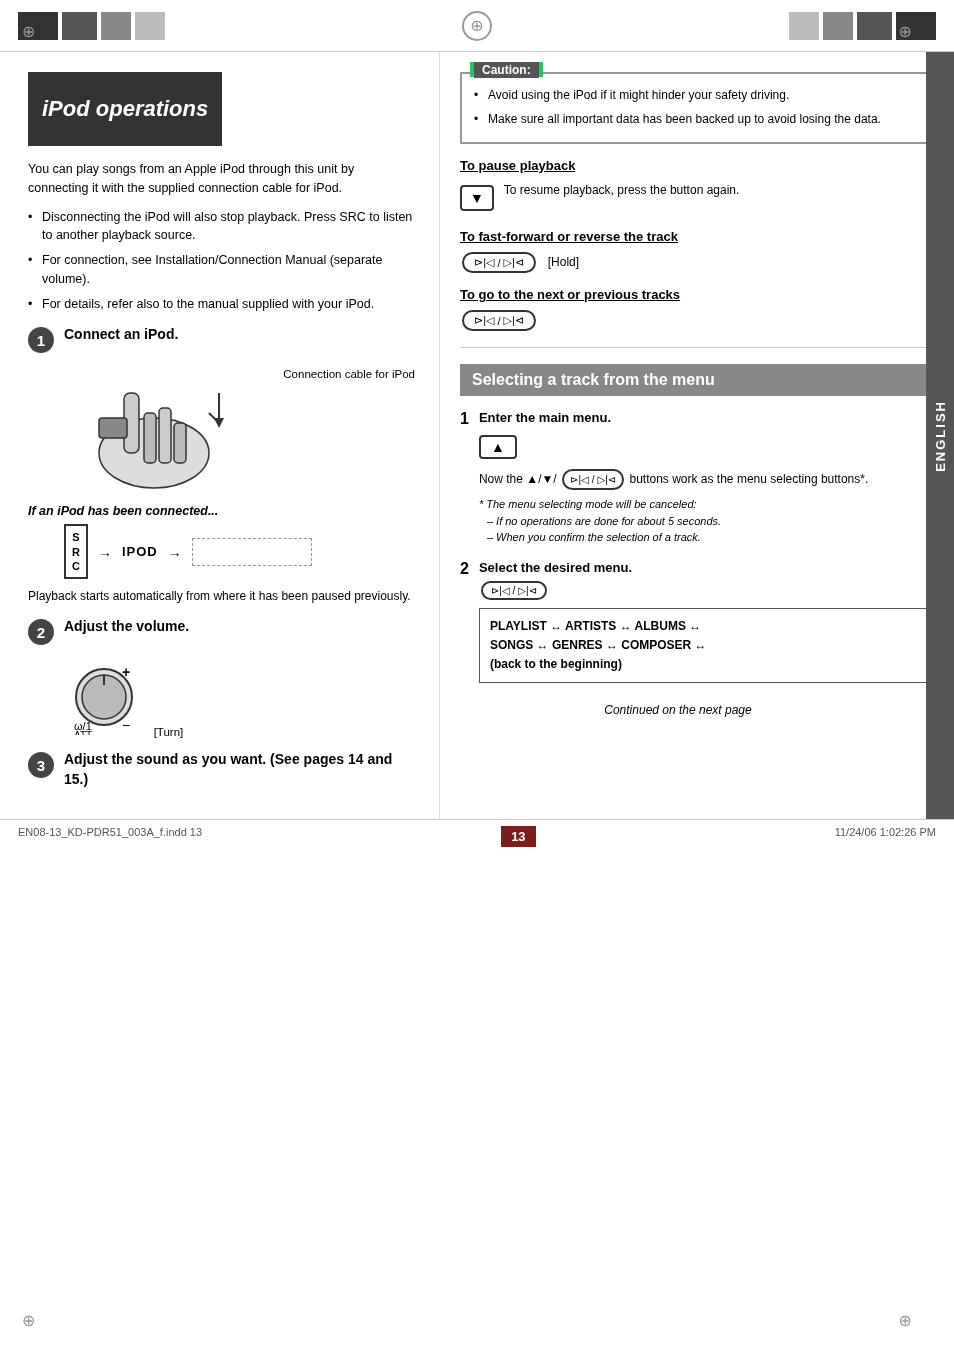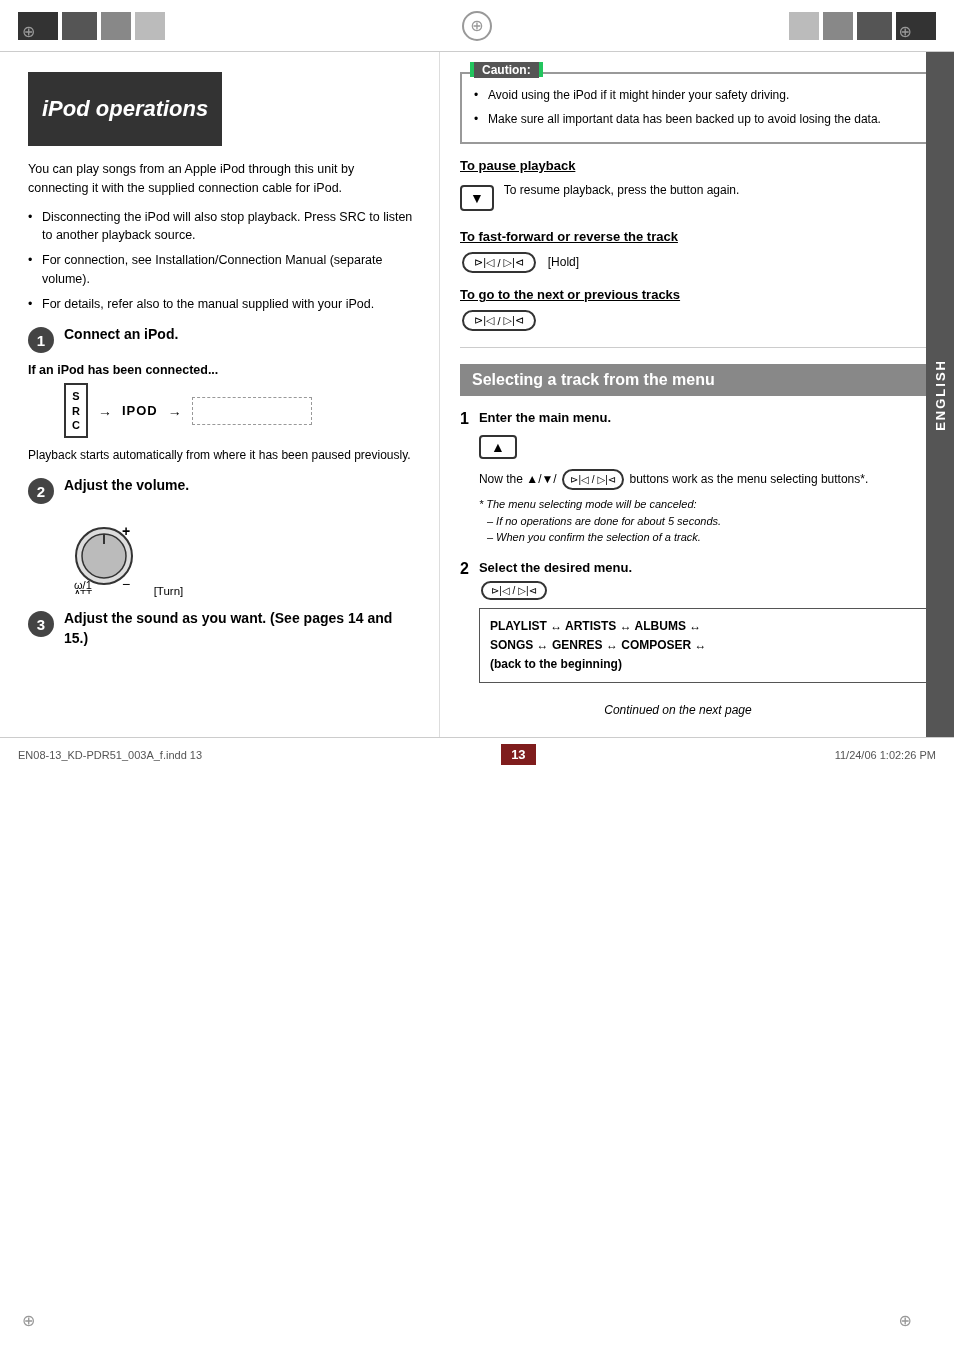--- a/index.html
+++ b/index.html
@@ -202,20 +202,21 @@
       font-size: 11.5px;
       position: absolute;
       right: 0;
       top: 5px;
     }
 
     .if-connected-text {
       font-weight: bold;
       font-size: 12.5px;
       margin: 8px 0 6px 0;
+      font-style: italic;
     }
 
     
     .src-diagram {
       display: flex;
       align-items: center;
       margin: 6px 0 6px 36px;
       gap: 10px;
     }
 
@@ -261,21 +262,20 @@
       margin-left: 6px;
       display: inline-block;
       vertical-align: middle;
     }
 
     
     .bottom-bar {
       border-top: 1px solid #ccc;
       padding: 6px 18px;
       display: flex;
-      align-items: center;
       justify-content: space-between;
       font-size: 11px;
       color: #555;
     }
 
     .page-number-box {
       background: #7f1d1d;
       color: #fff;
       padding: 3px 10px;
       font-size: 13px;
@@ -491,20 +491,36 @@
         <li>For details, refer also to the manual supplied with your iPod.</li>
       </ul>
 
       
       <div class="step-container">
         <div class="step-number">1</div>
         <div class="step-title">Connect an iPod.</div>
       </div>
 
       
+      <div class="connection-diagram">
+        <svg class="ipod-drawing" viewBox="0 0 200 130">
+
+          <ellipse cx="90" cy="90" rx="55" ry="35" fill="#ddd" stroke="#333" stroke-width="1.5"></ellipse>
+          <rect x="60" y="30" width="15" height="60" rx="6" fill="#ccc" stroke="#333" stroke-width="1.5"></rect>
+          <rect x="80" y="50" width="12" height="50" rx="4" fill="#bbb" stroke="#333" stroke-width="1.5"></rect>
+          <rect x="95" y="45" width="12" height="55" rx="4" fill="#ccc" stroke="#333" stroke-width="1.5"></rect>
+          <rect x="110" y="60" width="12" height="40" rx="4" fill="#bbb" stroke="#333" stroke-width="1.5"></rect>
+
+          <path d="M 155 30 L 155 60 L 145 50" fill="none" stroke="#333" stroke-width="2"></path>
+          <polygon points="155,65 150,55 160,55" fill="#333"></polygon>
+
+          <rect x="35" y="55" width="28" height="20" rx="3" fill="#888" stroke="#333" stroke-width="1.5"></rect>
+        </svg>
+        <span class="connection-label">Connection cable for iPod</span>
+      </div>
 
       
       <p class="if-connected-text">If an iPod has been connected...</p>
 
       
       <div class="src-diagram">
         <div class="src-box">
           <span>S</span><br>
           <span>R</span><br>
           <span>C</span>

